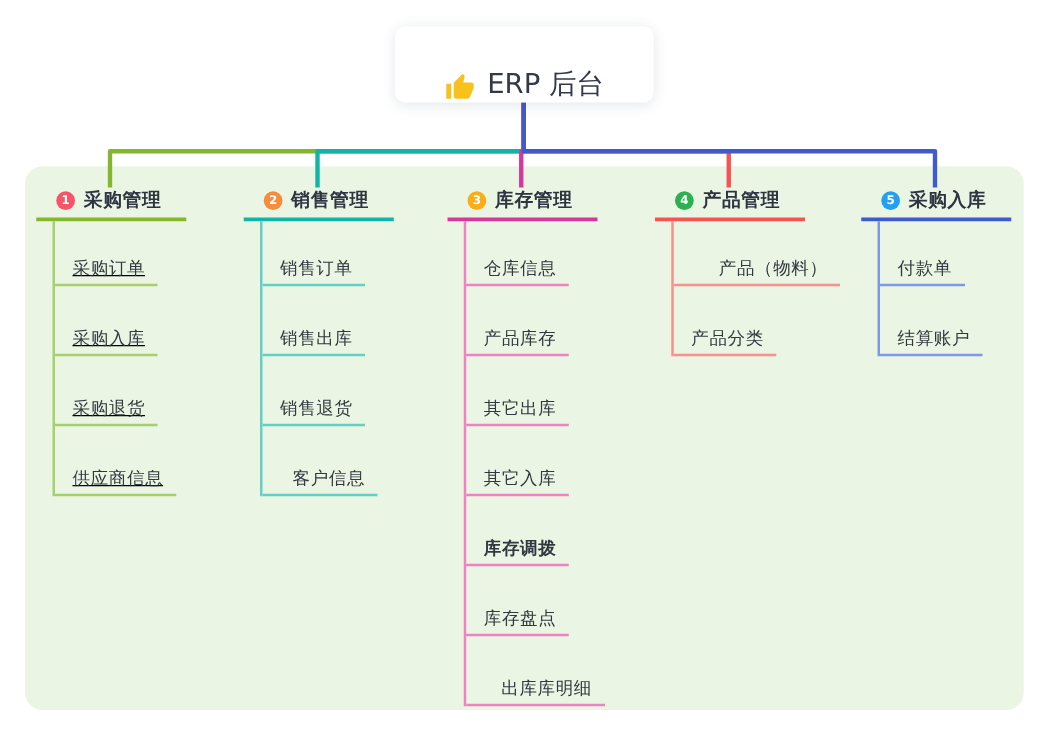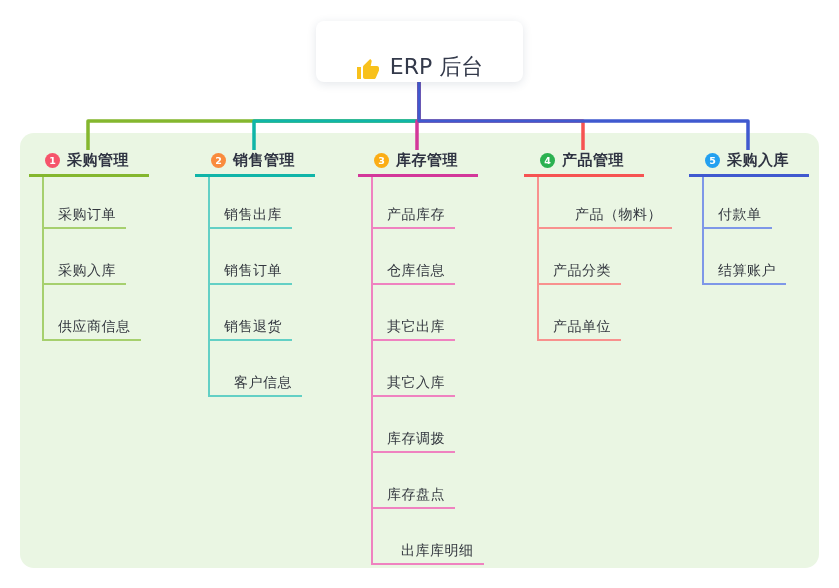--- a/index.html
+++ b/index.html
@@ -64,72 +64,75 @@
   </svg>
   <span>ERP 后台</span>
 </div>
 
 <div id="branches-host">
     <div class="branch" style="left: 29px;">
       <div class="branch-title" style="border-bottom-color: rgb(132, 183, 46);">
         <span class="badge" style="background: rgb(246, 84, 107);">1</span>
         <span class="t">采购管理</span>
       </div>
-      <div class="children" style="border-left-color: rgb(166, 208, 110);">
+      <div class="children" style="border-left-color: rgb(166, 208, 110); text-decoration: underline;">
         <div class="child-row">
           <span class="c" style="border-bottom-color: rgb(166, 208, 110);">采购订单</span>
         </div>
         <div class="child-row">
           <span class="c" style="border-bottom-color: rgb(166, 208, 110);">采购入库</span>
+        </div>
+        <div class="child-row">
+          <span class="c" style="border-bottom-color: rgb(166, 208, 110);">采购退货</span>
         </div>
         <div class="child-row">
           <span class="c" style="border-bottom-color: rgb(166, 208, 110);">供应商信息</span>
         </div>
       </div>
     </div>
     <div class="branch" style="left: 195px;">
       <div class="branch-title" style="border-bottom-color: rgb(16, 181, 168);">
         <span class="badge" style="background: rgb(249, 139, 61);">2</span>
         <span class="t">销售管理</span>
       </div>
       <div class="children" style="border-left-color: rgb(99, 208, 197);">
         <div class="child-row">
-          <span class="c" style="border-bottom-color: rgb(99, 208, 197);">销售出库</span>
+          <span class="c" style="border-bottom-color: rgb(99, 208, 197);">销售订单</span>
         </div>
         <div class="child-row">
-          <span class="c" style="border-bottom-color: rgb(99, 208, 197);">销售订单</span>
+          <span class="c" style="border-bottom-color: rgb(99, 208, 197);">销售出库</span>
         </div>
         <div class="child-row">
           <span class="c" style="border-bottom-color: rgb(99, 208, 197);">销售退货</span>
         </div>
         <div class="child-row">
           <span class="c" style="border-bottom-color: rgb(99, 208, 197); padding-left: 24px;">客户信息</span>
         </div>
       </div>
     </div>
     <div class="branch" style="left: 358px;">
       <div class="branch-title" style="border-bottom-color: rgb(211, 56, 154);">
         <span class="badge" style="background: rgb(251, 173, 21);">3</span>
         <span class="t">库存管理</span>
       </div>
       <div class="children" style="border-left-color: rgb(239, 130, 192);">
         <div class="child-row">
-          <span class="c" style="border-bottom-color: rgb(239, 130, 192);">产品库存</span>
+          <span class="c" style="border-bottom-color: rgb(239, 130, 192);">仓库信息</span>
         </div>
         <div class="child-row">
-          <span class="c" style="border-bottom-color: rgb(239, 130, 192);">仓库信息</span>
+          <span class="c" style="border-bottom-color: rgb(239, 130, 192);">产品库存</span>
         </div>
         <div class="child-row">
           <span class="c" style="border-bottom-color: rgb(239, 130, 192);">其它出库</span>
         </div>
         <div class="child-row">
           <span class="c" style="border-bottom-color: rgb(239, 130, 192);">其它入库</span>
         </div>
         <div class="child-row">
-          <span class="c" style="border-bottom-color: rgb(239, 130, 192);">库存调拨</span>
+          <span class="c" style="border-bottom-color: rgb(239, 130, 192); font-weight: bold;">库存调拨</span>
         </div>
         <div class="child-row">
           <span class="c" style="border-bottom-color: rgb(239, 130, 192); margin-top: 48px;">库存盘点</span>
         </div>
         <div class="child-row">
           <span class="c" style="border-bottom-color: rgb(239, 130, 192); padding-left: 28px;">出库库明细</span>
         </div>
       </div>
     </div>
     <div class="branch" style="left: 524px;">
@@ -137,23 +140,20 @@
         <span class="badge" style="background: rgb(43, 177, 80);">4</span>
         <span class="t">产品管理</span>
       </div>
       <div class="children" style="border-left-color: rgb(248, 145, 142);">
         <div class="child-row">
           <span class="c" style="border-bottom-color: rgb(248, 145, 142); padding-left: 36px;">产品（物料）</span>
         </div>
         <div class="child-row">
           <span class="c" style="border-bottom-color: rgb(248, 145, 142);">产品分类</span>
         </div>
-        <div class="child-row">
-          <span class="c" style="border-bottom-color: rgb(248, 145, 142);">产品单位</span>
-        </div>
       </div>
     </div>
     <div class="branch" style="left: 689px;">
       <div class="branch-title" style="border-bottom-color: rgb(64, 89, 207);">
         <span class="badge" style="background: rgb(35, 160, 240);">5</span>
         <span class="t">采购入库</span>
       </div>
       <div class="children" style="border-left-color: rgb(126, 151, 232);">
         <div class="child-row">
           <span class="c" style="border-bottom-color: rgb(126, 151, 232);">付款单</span>

